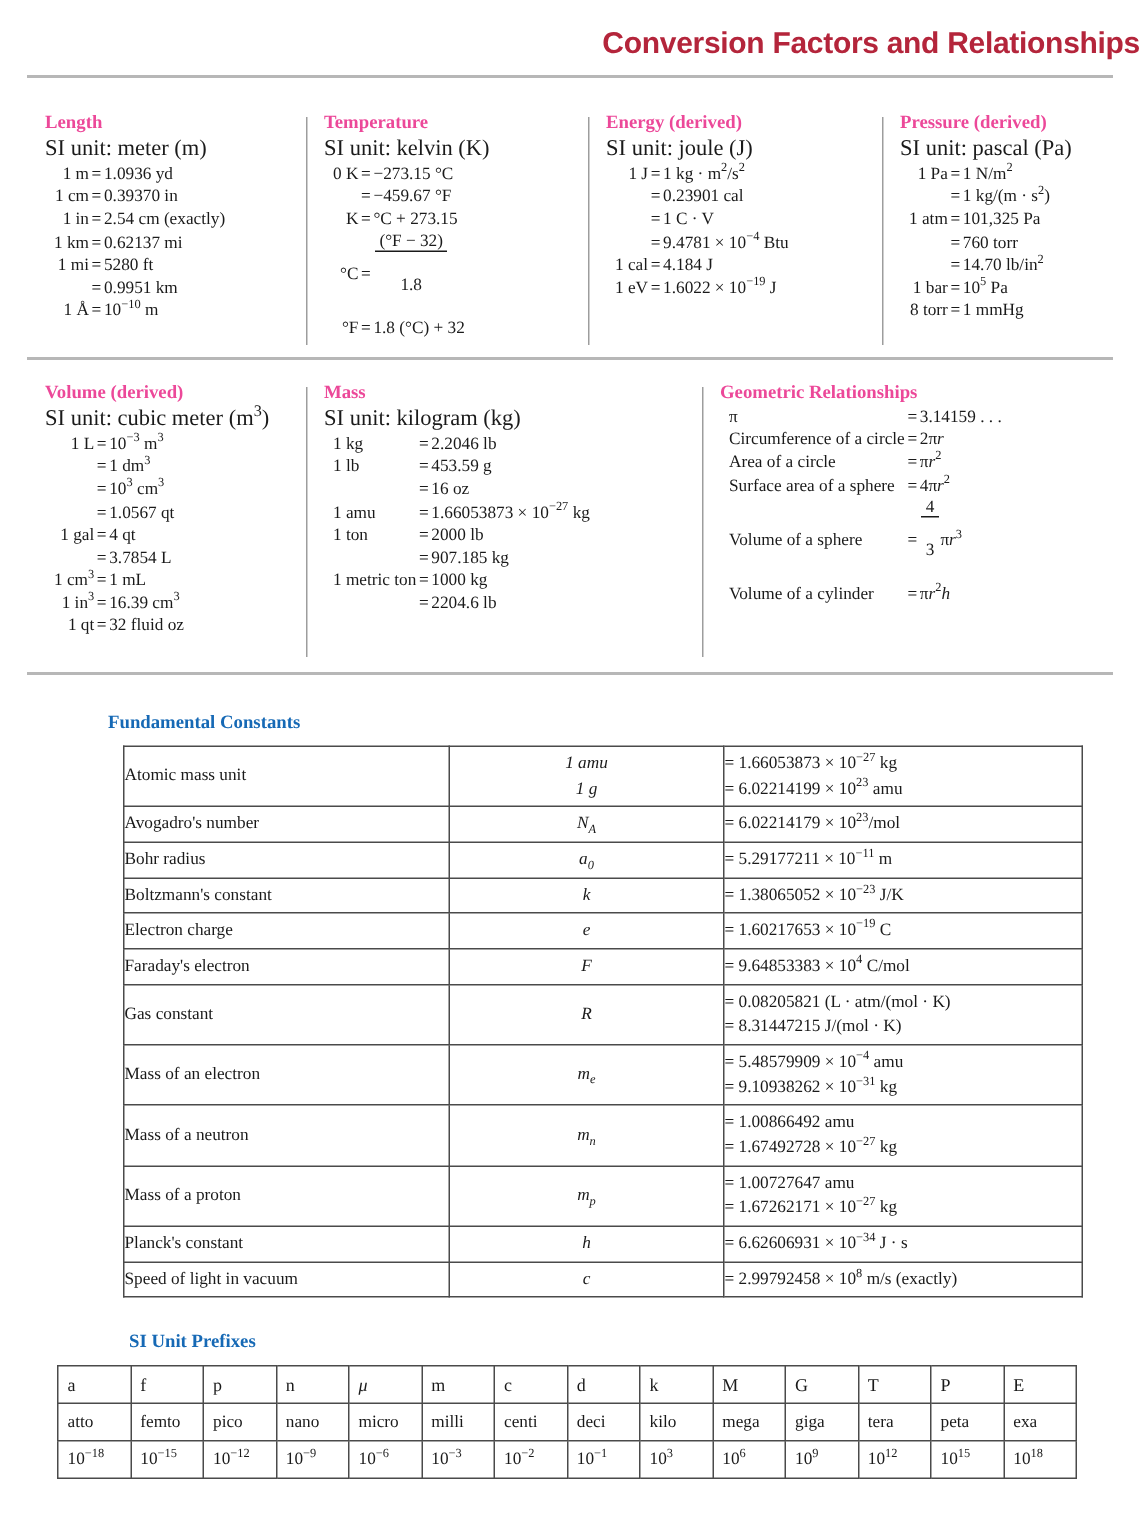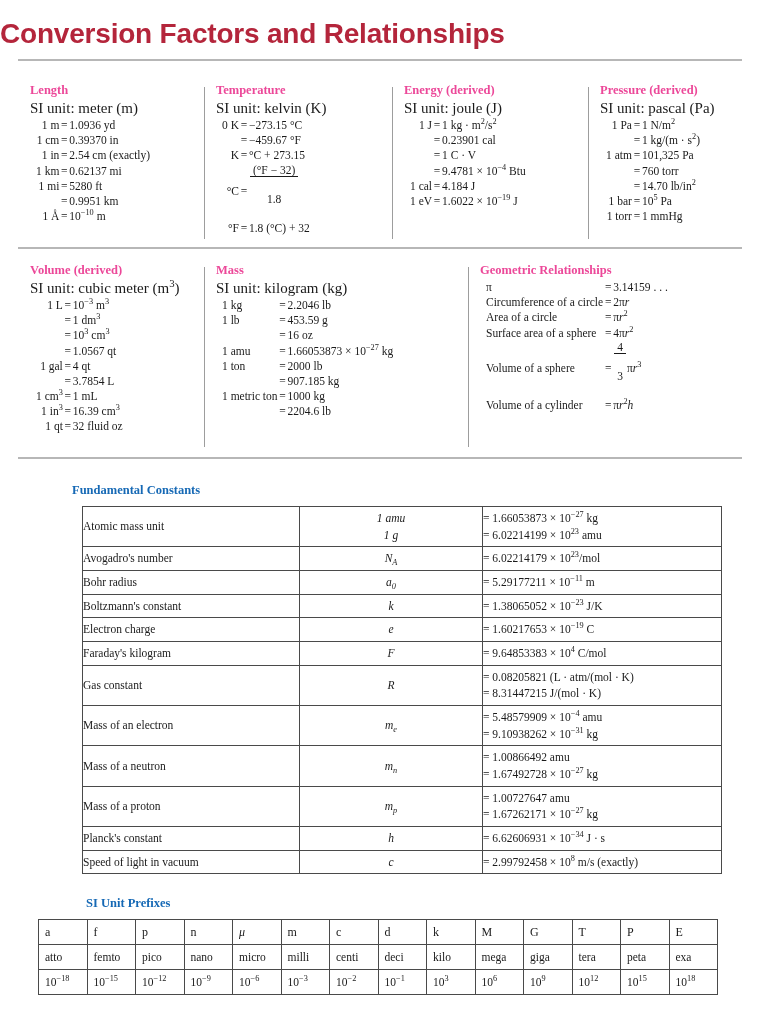--- a/index.html
+++ b/index.html
@@ -11,25 +11,25 @@
     width: 760px;
     height: 1019px;
     font-family: "Liberation Serif", "DejaVu Serif", serif;
     color: #1a1a1a;
     position: relative;
     overflow: hidden;
   }
 
   
   .page-title {
-    text-align: left;
+    text-align: right;
     color: #b4253b;
     font-family: "Liberation Sans", sans-serif;
     font-weight: bold;
-    font-size: 28px;
+    font-size: 20px;
     letter-spacing: -0.2px;
     padding-top: 18px;
   }
   .title-rule {
     height: 2px;
     background: #b7b7b7;
     margin: 9px 18px 0 18px;
   }
   .section-rule {
     height: 2px;
@@ -299,21 +299,21 @@
             <td class="lhs"></td>
             <td class="eq">=</td>
             <td class="rhs">14.70 lb/in<sup>2</sup></td>
           </tr>
           <tr>
             <td class="lhs">1 bar</td>
             <td class="eq">=</td>
             <td class="rhs">10<sup>5</sup> Pa</td>
           </tr>
           <tr>
-            <td class="lhs">1 torr</td>
+            <td class="lhs">8 torr</td>
             <td class="eq">=</td>
             <td class="rhs">1 mmHg</td>
           </tr>
         </tbody>
       </table>
     </div>
   </div>
 
 <div class="section-rule" style="margin-top:4px;"></div>
 
@@ -505,21 +505,21 @@
         <tr>
           <td class="c-name">Electron charge</td>
           <td class="c-sym">
             <div>e</div>
           </td>
           <td class="c-val">
             <div>= 1.60217653 × 10<sup>−19</sup> C</div>
           </td>
         </tr>
         <tr>
-          <td class="c-name">Faraday's kilogram</td>
+          <td class="c-name">Faraday's electron</td>
           <td class="c-sym">
             <div>F</div>
           </td>
           <td class="c-val">
             <div>= 9.64853383 × 10<sup>4</sup> C/mol</div>
           </td>
         </tr>
         <tr>
           <td class="c-name">Gas constant</td>
           <td class="c-sym">

